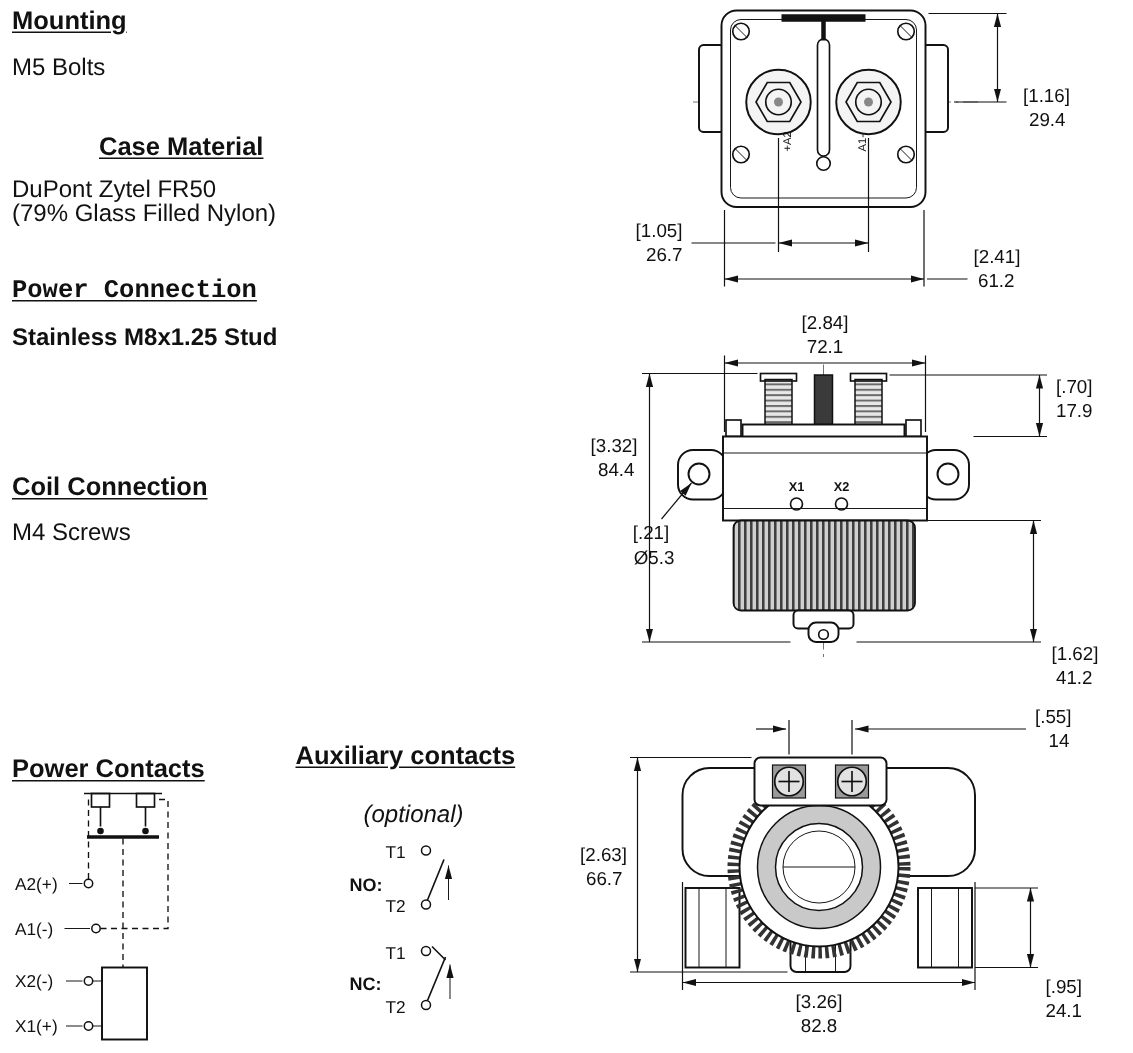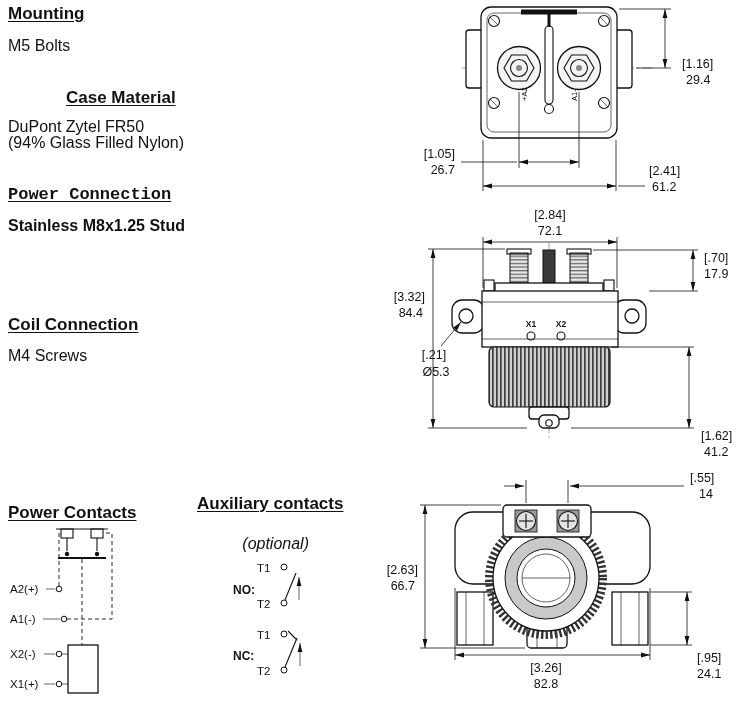--- a/index.html
+++ b/index.html
@@ -287,21 +287,21 @@
       <line class="o2" x1="288" y1="631" x2="297" y2="640"></line>
       <line class="d" x1="300" y1="666" x2="300" y2="643" marker-end="url(#arr)"></line>
     </g>
   </svg>
 
   <div class="abs h" style="left:8px; top:4px;">Mounting</div>
   <div class="abs t" style="left:8px; top:38px;">M5 Bolts</div>
 
   <div class="abs h" style="left:22px; top:88px;margin-left:44px;">Case Material</div>
   <div class="abs t" style="left:8px; top:119px;">DuPont Zytel FR50</div>
-  <div class="abs t" style="left:8px; top:135px;">(94% Glass Filled Nylon)</div>
+  <div class="abs t" style="left:8px; top:135px;">(79% Glass Filled Nylon)</div>
 
   <div class="abs h" style="left:8px; top:185px;font-family:Liberation Mono, monospace;">Power Connection</div>
   <div class="abs t" style="left:8px; top:218px;font-weight:bold;">Stainless M8x1.25 Stud</div>
 
   <div class="abs h" style="left:8px; top:315px;">Coil Connection</div>
   <div class="abs t" style="left:8px; top:348px;">M4 Screws</div>
 
   <div class="abs h" style="left:8px; top:503px;">Power Contacts</div>
 
   <div class="abs h" style="left:197px; top:494px;">Auxiliary contacts</div>

